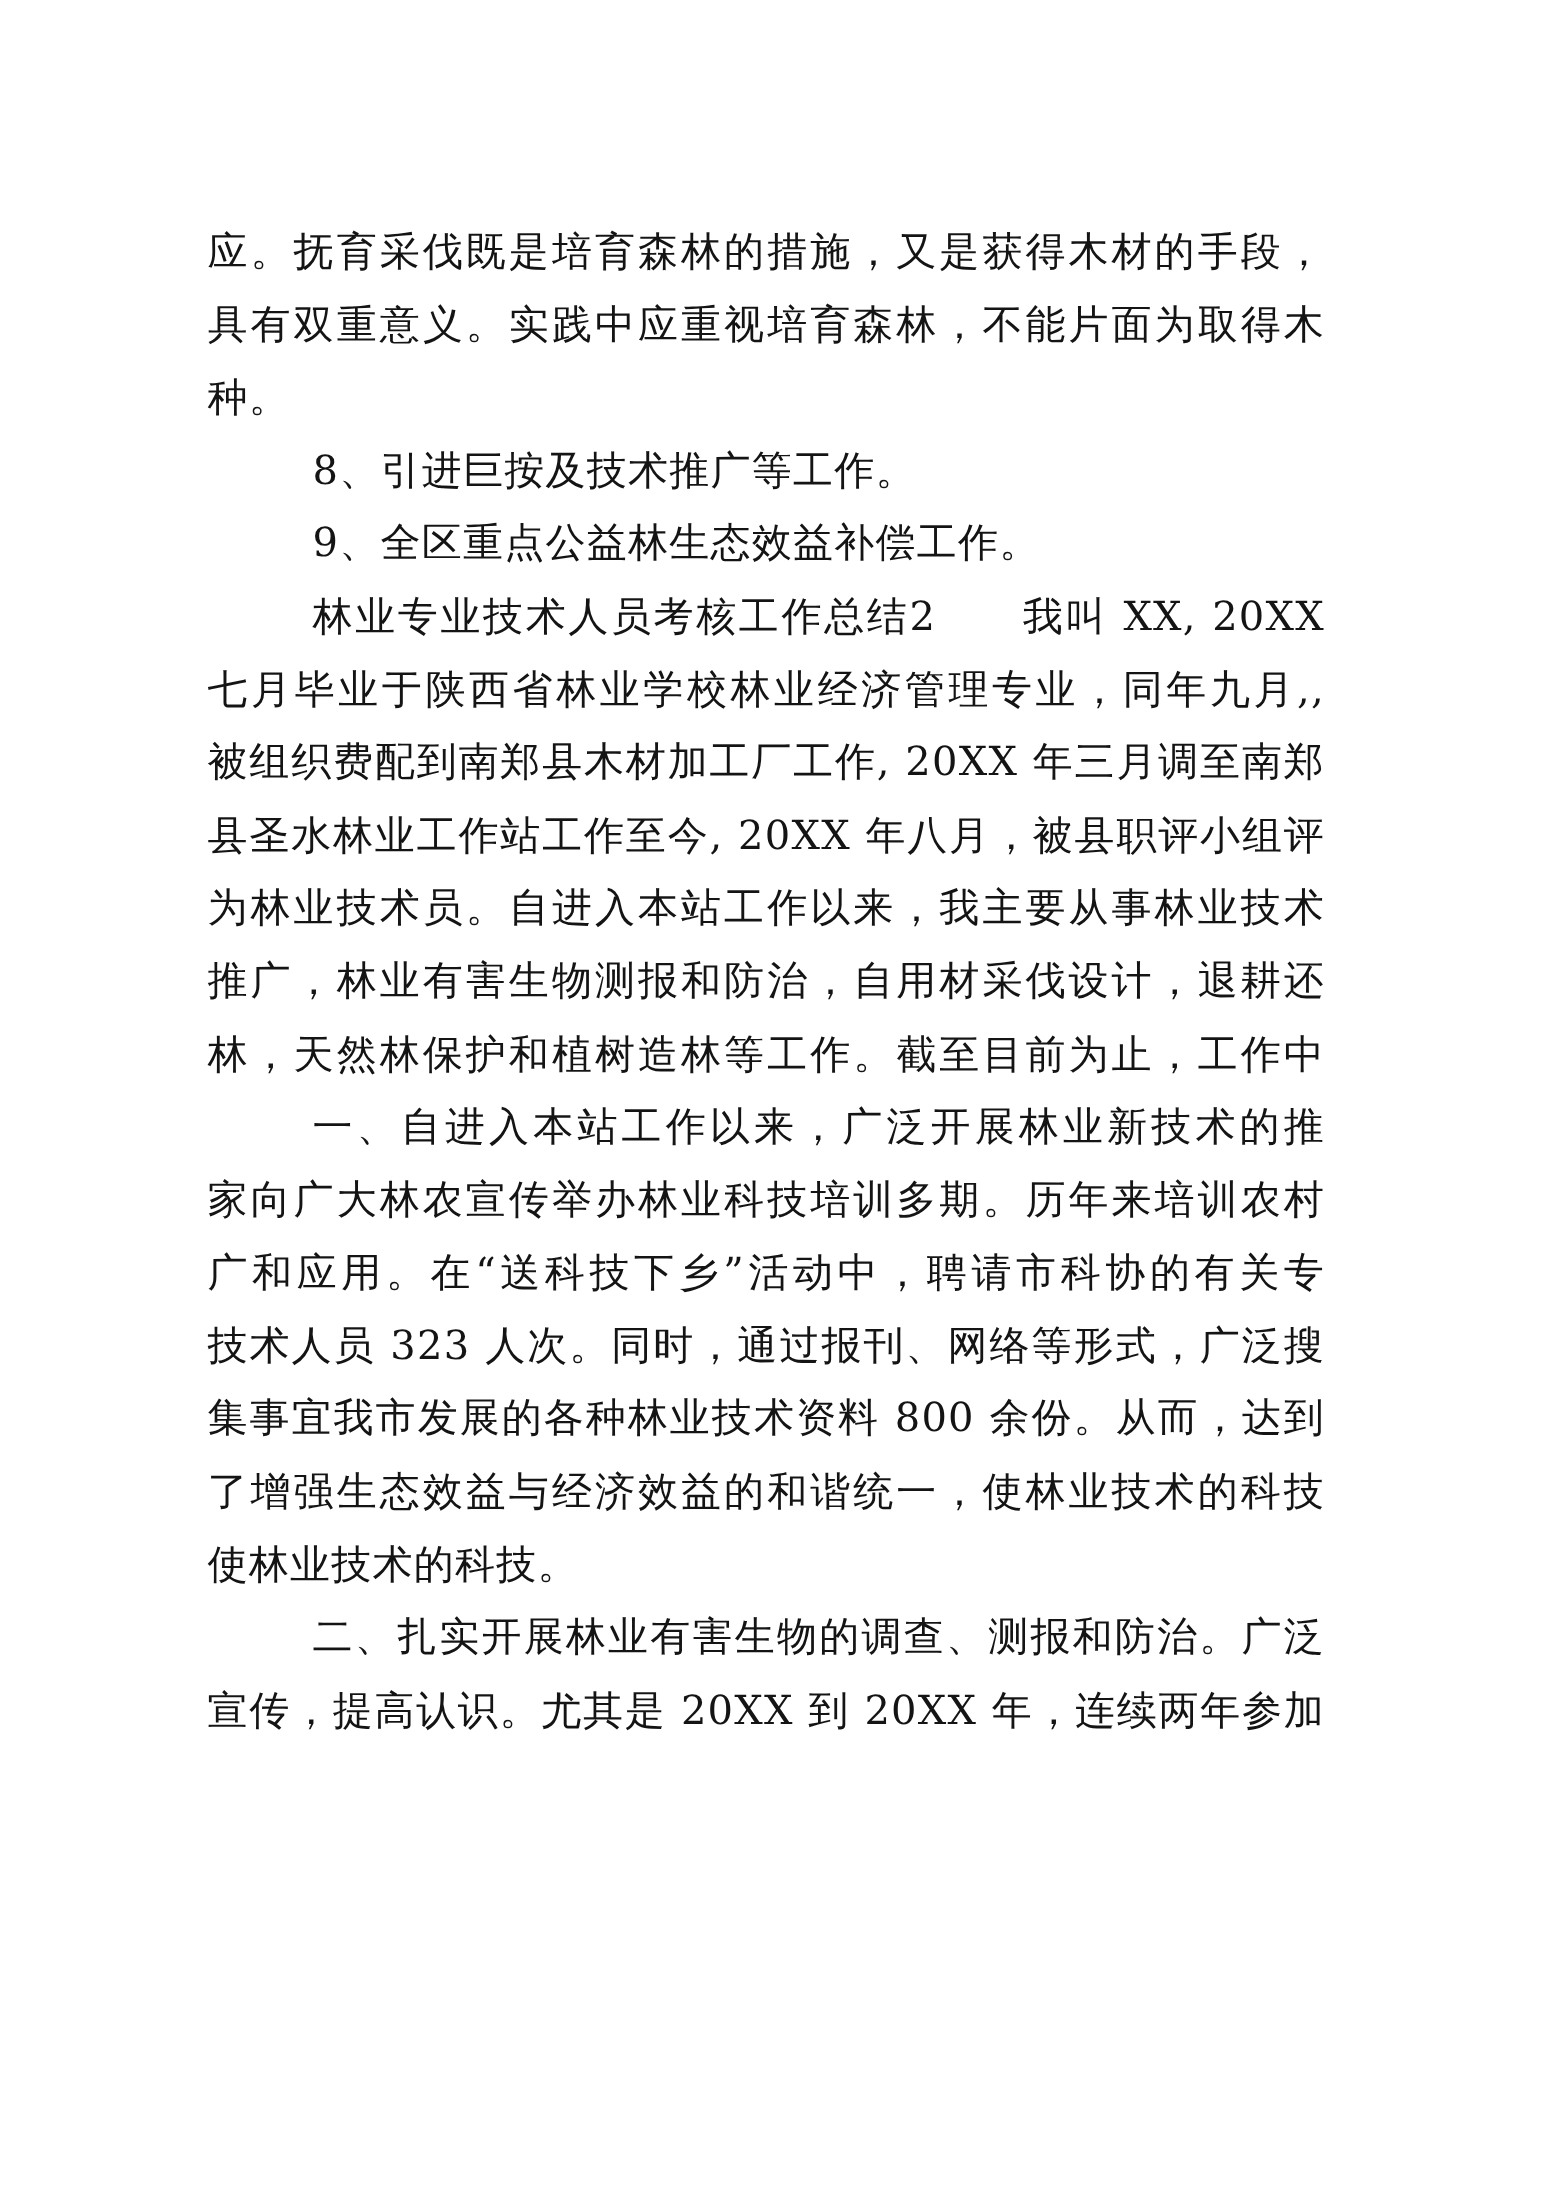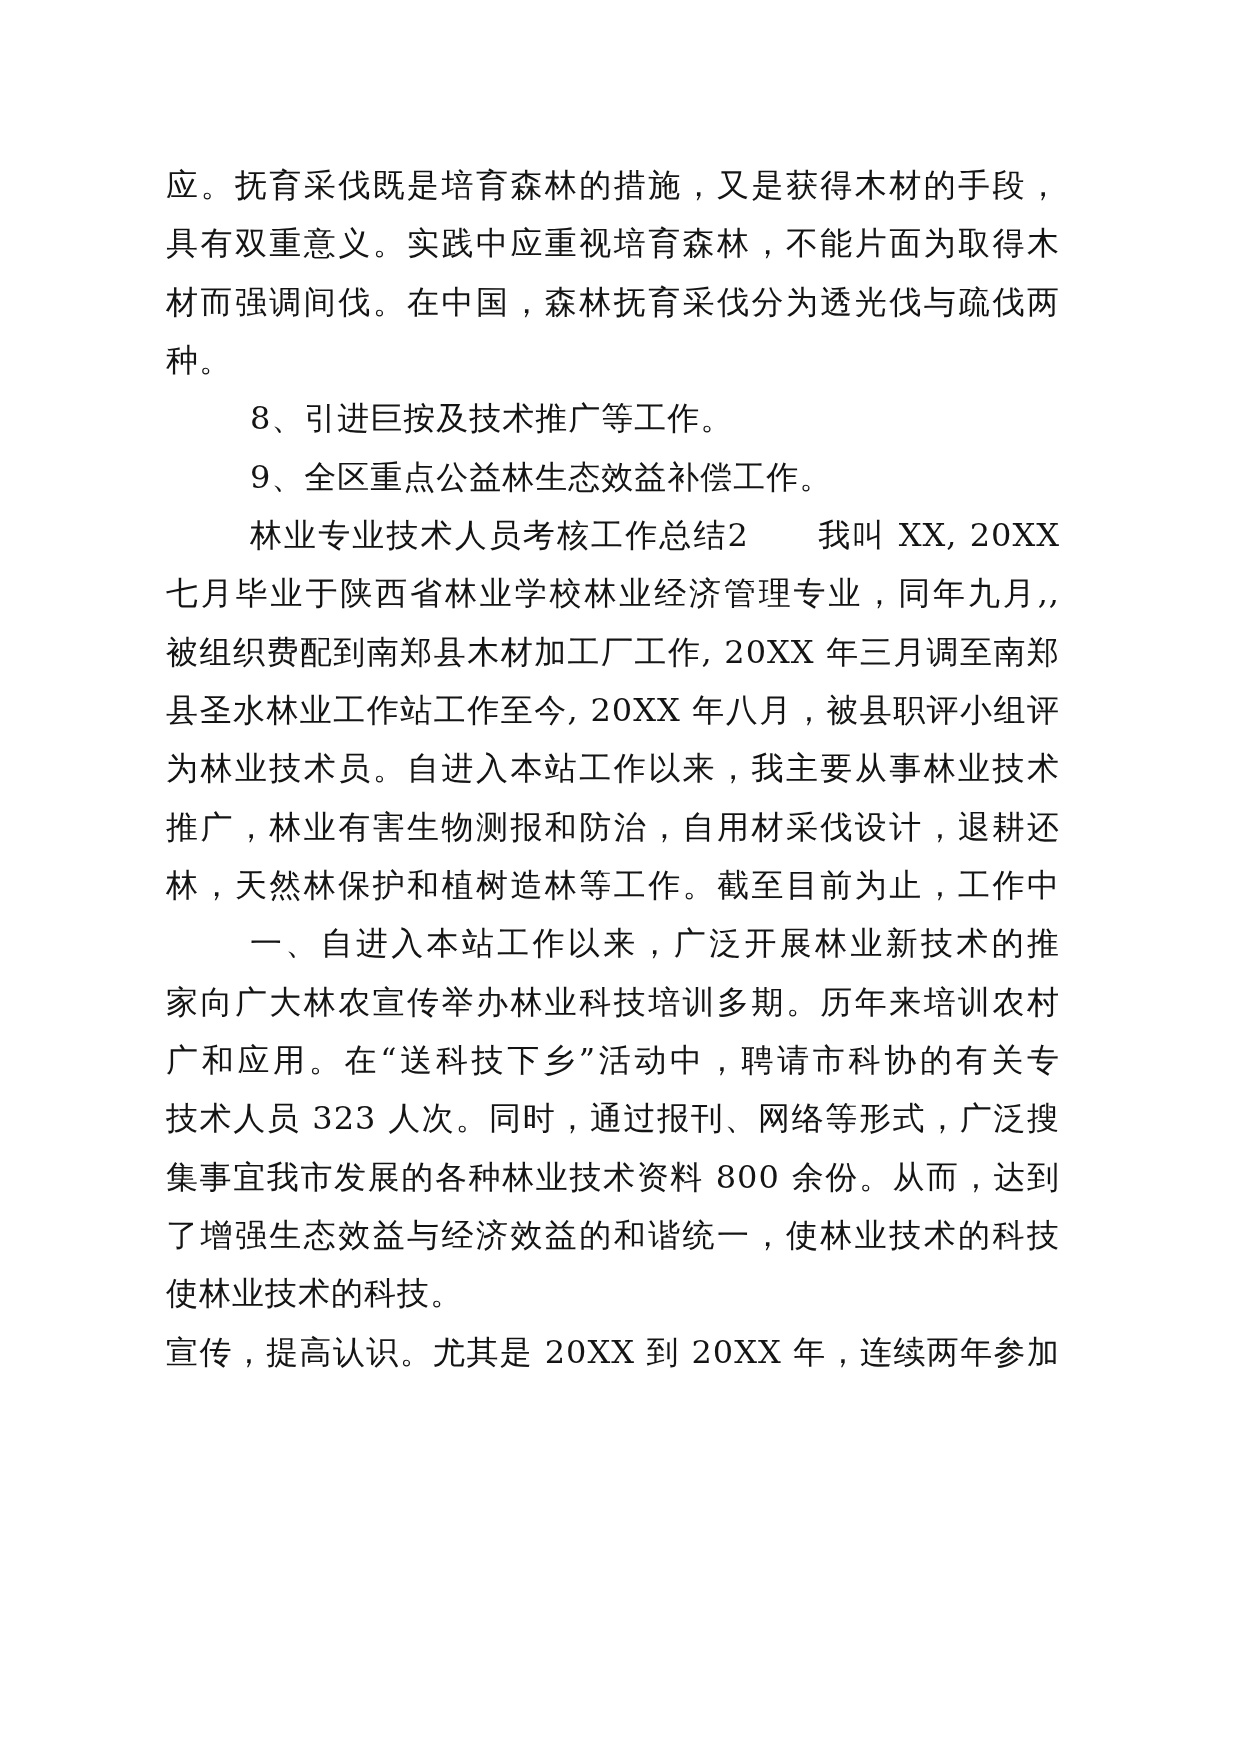--- a/index.html
+++ b/index.html
@@ -12,21 +12,21 @@
     width: 1241px;
     height: 1754px;
     background: #ffffff;
     overflow: hidden;
     font-family: "DejaVu Serif", "Liberation Serif", serif;
     color: #141414;
   }
   .text-block {
     position: absolute;
     left: 166px;
-    top: 156px;
+    top: 172px;
     width: 894px;
   }
   .line {
     font-size: 32px;
     line-height: 58.33px;
     height: 58.33px;
     overflow: hidden;
     text-align: left;
     letter-spacing: 1px;
     white-space: pre-wrap;
@@ -39,33 +39,33 @@
     text-indent: 84px;
   }
 </style>
 </head>
 <body>
 
 <div class="page">
   <div class="text-block" id="text-block">
       <div class="line full">应。抚育采伐既是培育森林的措施，又是获得木材的手段，</div>
       <div class="line full">具有双重意义。实践中应重视培育森林，不能片面为取得木</div>
-      <div class="line full">材而强调间伐。在中国，森林抚育采伐分为透光伐与疏伐两</div>
       <div class="line">种。</div>
       <div class="line indent">8、引进巨按及技术推广等工作。</div>
       <div class="line indent">9、全区重点公益林生态效益补偿工作。</div>
       <div class="line indent full">林业专业技术人员考核工作总结2　　我叫 XX, 20XX 年</div>
       <div class="line full">七月毕业于陕西省林业学校林业经济管理专业，同年九月,,</div>
       <div class="line full">被组织费配到南郑县木材加工厂工作, 20XX 年三月调至南郑</div>
       <div class="line full">县圣水林业工作站工作至今, 20XX 年八月，被县职评小组评</div>
       <div class="line full">为林业技术员。自进入本站工作以来，我主要从事林业技术</div>
       <div class="line full">推广，林业有害生物测报和防治，自用材采伐设计，退耕还</div>
       <div class="line full">林，天然林保护和植树造林等工作。截至目前为止，工作中</div>
       <div class="line indent full">一、自进入本站工作以来，广泛开展林业新技术的推</div>
       <div class="line full">家向广大林农宣传举办林业科技培训多期。历年来培训农村</div>
       <div class="line full">广和应用。在“送科技下乡”活动中，聘请市科协的有关专</div>
       <div class="line full">技术人员 323 人次。同时，通过报刊、网络等形式，广泛搜</div>
       <div class="line full">集事宜我市发展的各种林业技术资料 800 余份。从而，达到</div>
       <div class="line full">了增强生态效益与经济效益的和谐统一，使林业技术的科技</div>
       <div class="line">使林业技术的科技。</div>
+      <div class="line indent full">二、扎实开展林业有害生物的调查、测报和防治。广泛</div>
       <div class="line full">宣传，提高认识。尤其是 20XX 到 20XX 年，连续两年参加了</div>
     </div>
 </div>
 
 </body></html>

